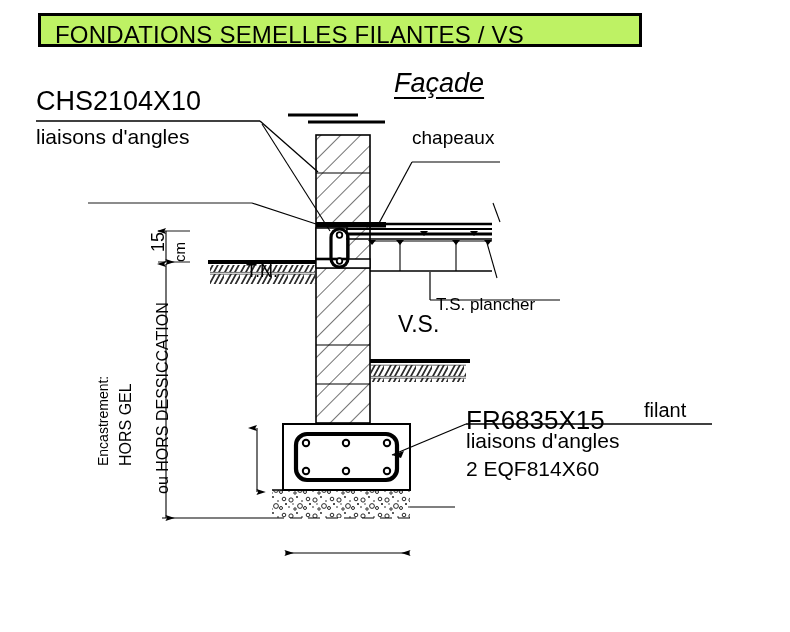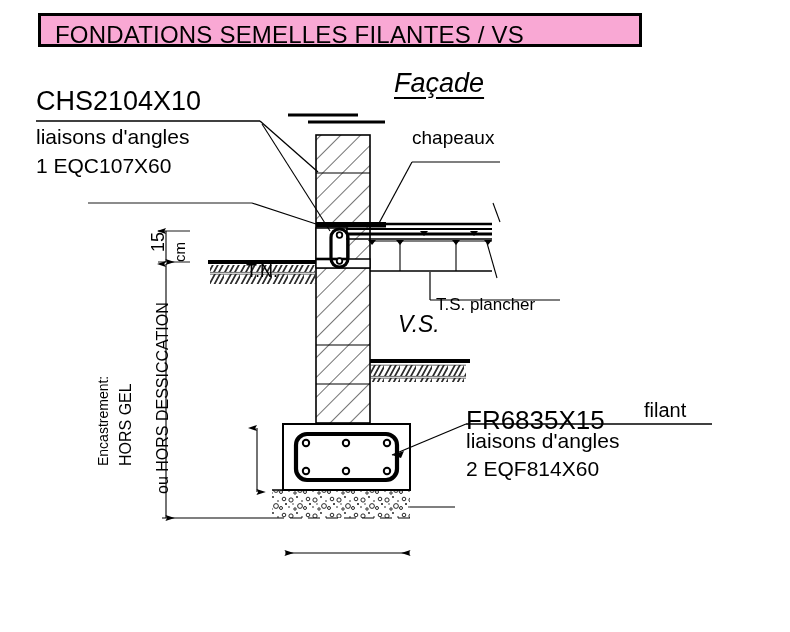--- a/index.html
+++ b/index.html
@@ -31,21 +31,21 @@
     line-height: 1;
   }
   #title-box {
     position: absolute;
     left: 38px;
     top: 13px;
     width: 604px;
     height: 34px;
     border: 3px solid #000000;
     box-sizing: border-box;
-    background: #f9a8d4;
+    background: #bef264;
   }
   #title-text {
     position: absolute;
     left: 14px;
     top: 5px;
     font-size: 24px;
     letter-spacing: 0.2px;
     color: #000;
     white-space: pre;
   }
@@ -232,30 +232,29 @@
   <div id="title-box">
     <div id="title-text">FONDATIONS SEMELLES FILANTES / VS</div>
   </div>
 
   <div class="txt" style="left:394px; top:70px; font-size:27px; text-decoration:underline; text-underline-offset:5px;font-style:italic;">Façade</div>
 
   <div class="txt" style="left:36px; top:88px; font-size:27px;">CHS2104X10</div>
 
   <div class="txt" style="left:36px; top:126px; font-size:21px;">liaisons d'angles</div>
 
-  <div class="txt" style="left:36px; top:155px; font-size:21px;">1 EQC107X60</div>
 
 
   <div class="txt" style="left:412px; top:128px; font-size:19px;">chapeaux</div>
 
   <div class="txt" style="left:436px; top:284px; font-size:17px;margin-top:12px;">T.S. plancher</div>
 
   <div class="txt" style="left:246px; top:240px; font-size:18px;margin-top:22px;">T.N.</div>
 
-  <div class="txt" style="left:398px; top:313px; font-size:23px;font-style:italic;">V.S.</div>
+  <div class="txt" style="left:398px; top:313px; font-size:23px;">V.S.</div>
 
   <div class="txt" style="left:466px; top:394px; font-size:26px;margin-top:13px;">FR6835X15</div>
 
   <div class="txt" style="left:644px; top:400px; font-size:20px;">filant</div>
 
   <div class="txt" style="left:466px; top:430px; font-size:21px;">liaisons d'angles</div>
 
   <div class="txt" style="left:466px; top:458px; font-size:21px;text-align:right;">2 EQF814X60</div>
 
   <div class="txt rot90" style="left:149px; top:252px; font-size:18px;">15</div>

